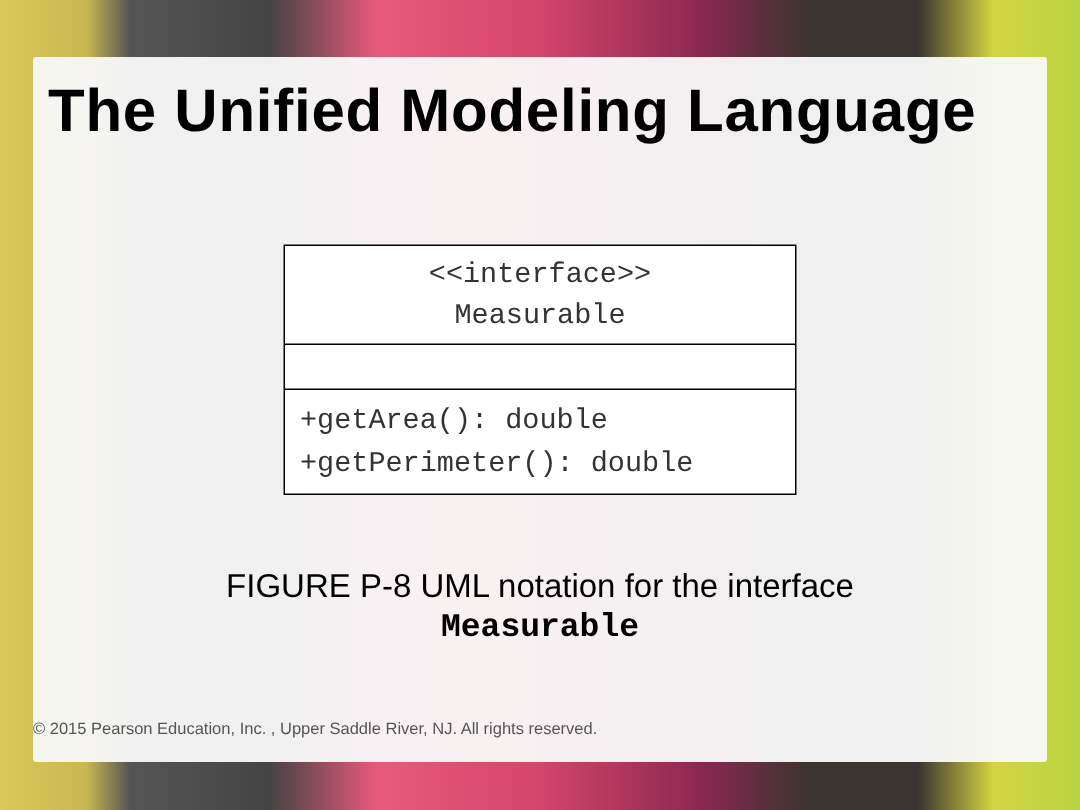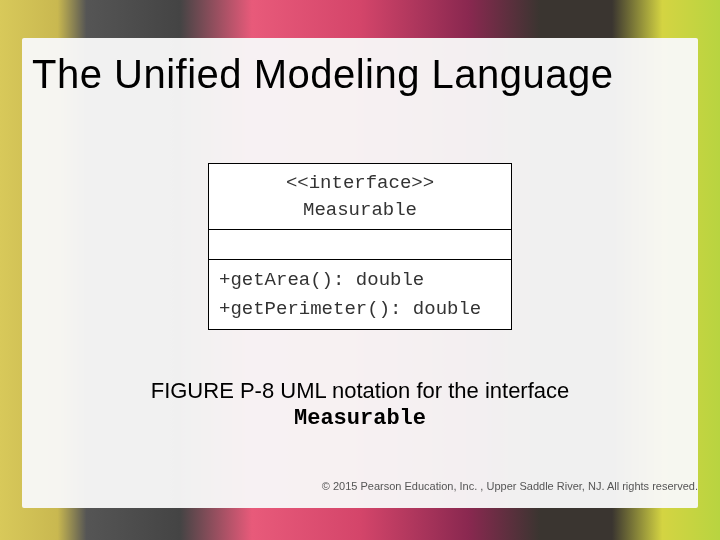--- a/index.html
+++ b/index.html
@@ -15,32 +15,32 @@
     position: absolute;
     top: 38px;
     left: 22px;
     right: 22px;
     bottom: 32px;
     background: rgba(248, 248, 248, 0.96);
     border-radius: 2px;
   }
   .title {
     font-size: 40px;
-    font-weight: normal;
+    font-weight: bold;
     text-align: left;
     padding: 14px 0 0 10px;
     color: #000;
     letter-spacing: 0.5px;
   }
   .uml-box {
     position: absolute;
     top: 125px;
     left: 50%;
     transform: translateX(-50%);
-    width: 304px;
+    width: 342px;
     background: #fff;
     border: 1px solid #000;
   }
   .uml-section {
     border-bottom: 1px solid #000;
     padding: 6px 10px;
     font-family: "Courier New", Courier, monospace;
     font-size: 19px;
     color: #333;
   }
@@ -59,21 +59,21 @@
   }
   .caption-mono {
     font-family: "Courier New", Courier, monospace;
     font-weight: bold;
   }
   .copyright {
     position: absolute;
     bottom: 16px;
     left: 0;
     right: 0;
-    text-align: right;
+    text-align: left;
     font-size: 11px;
     color: #555;
   }
 </style>
 </head>
 <body>
 
 <div class="main-panel">
 
   <h1 class="title">The Unified Modeling Language</h1>

